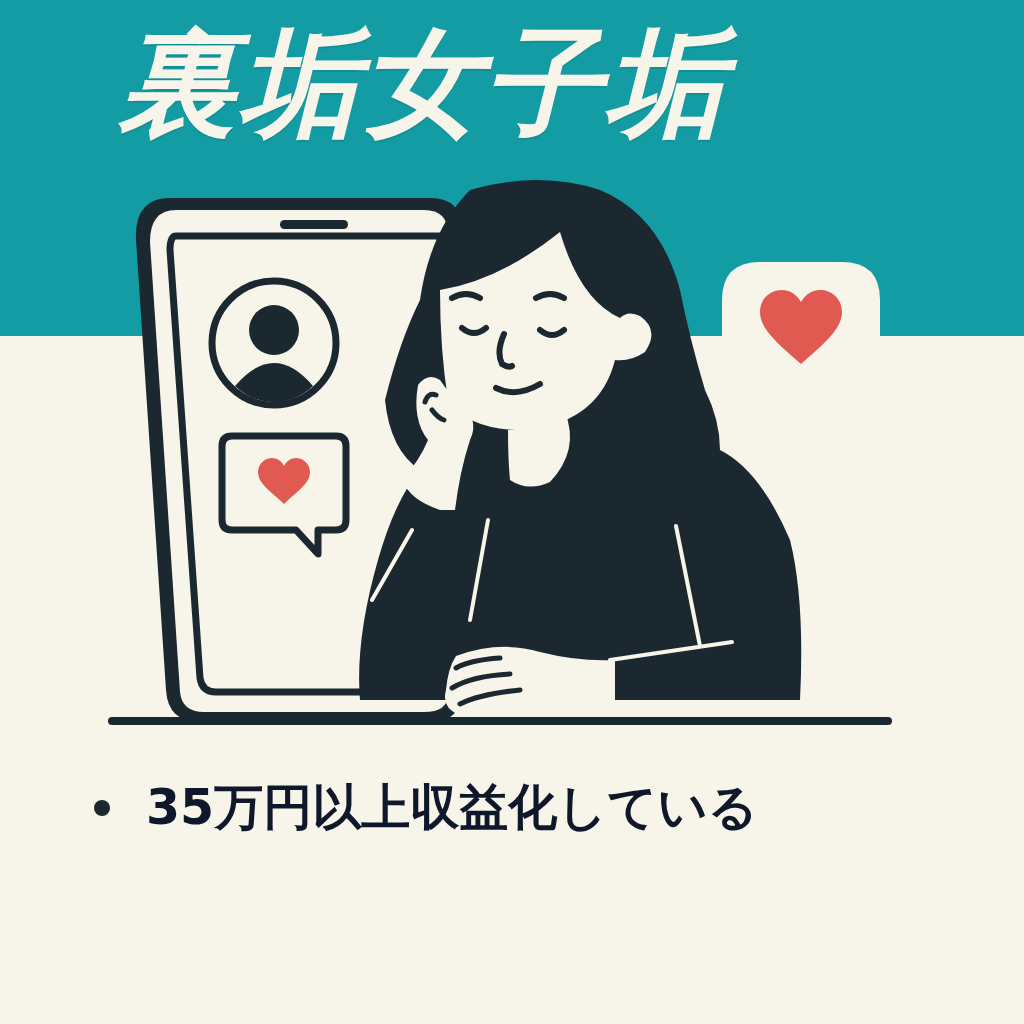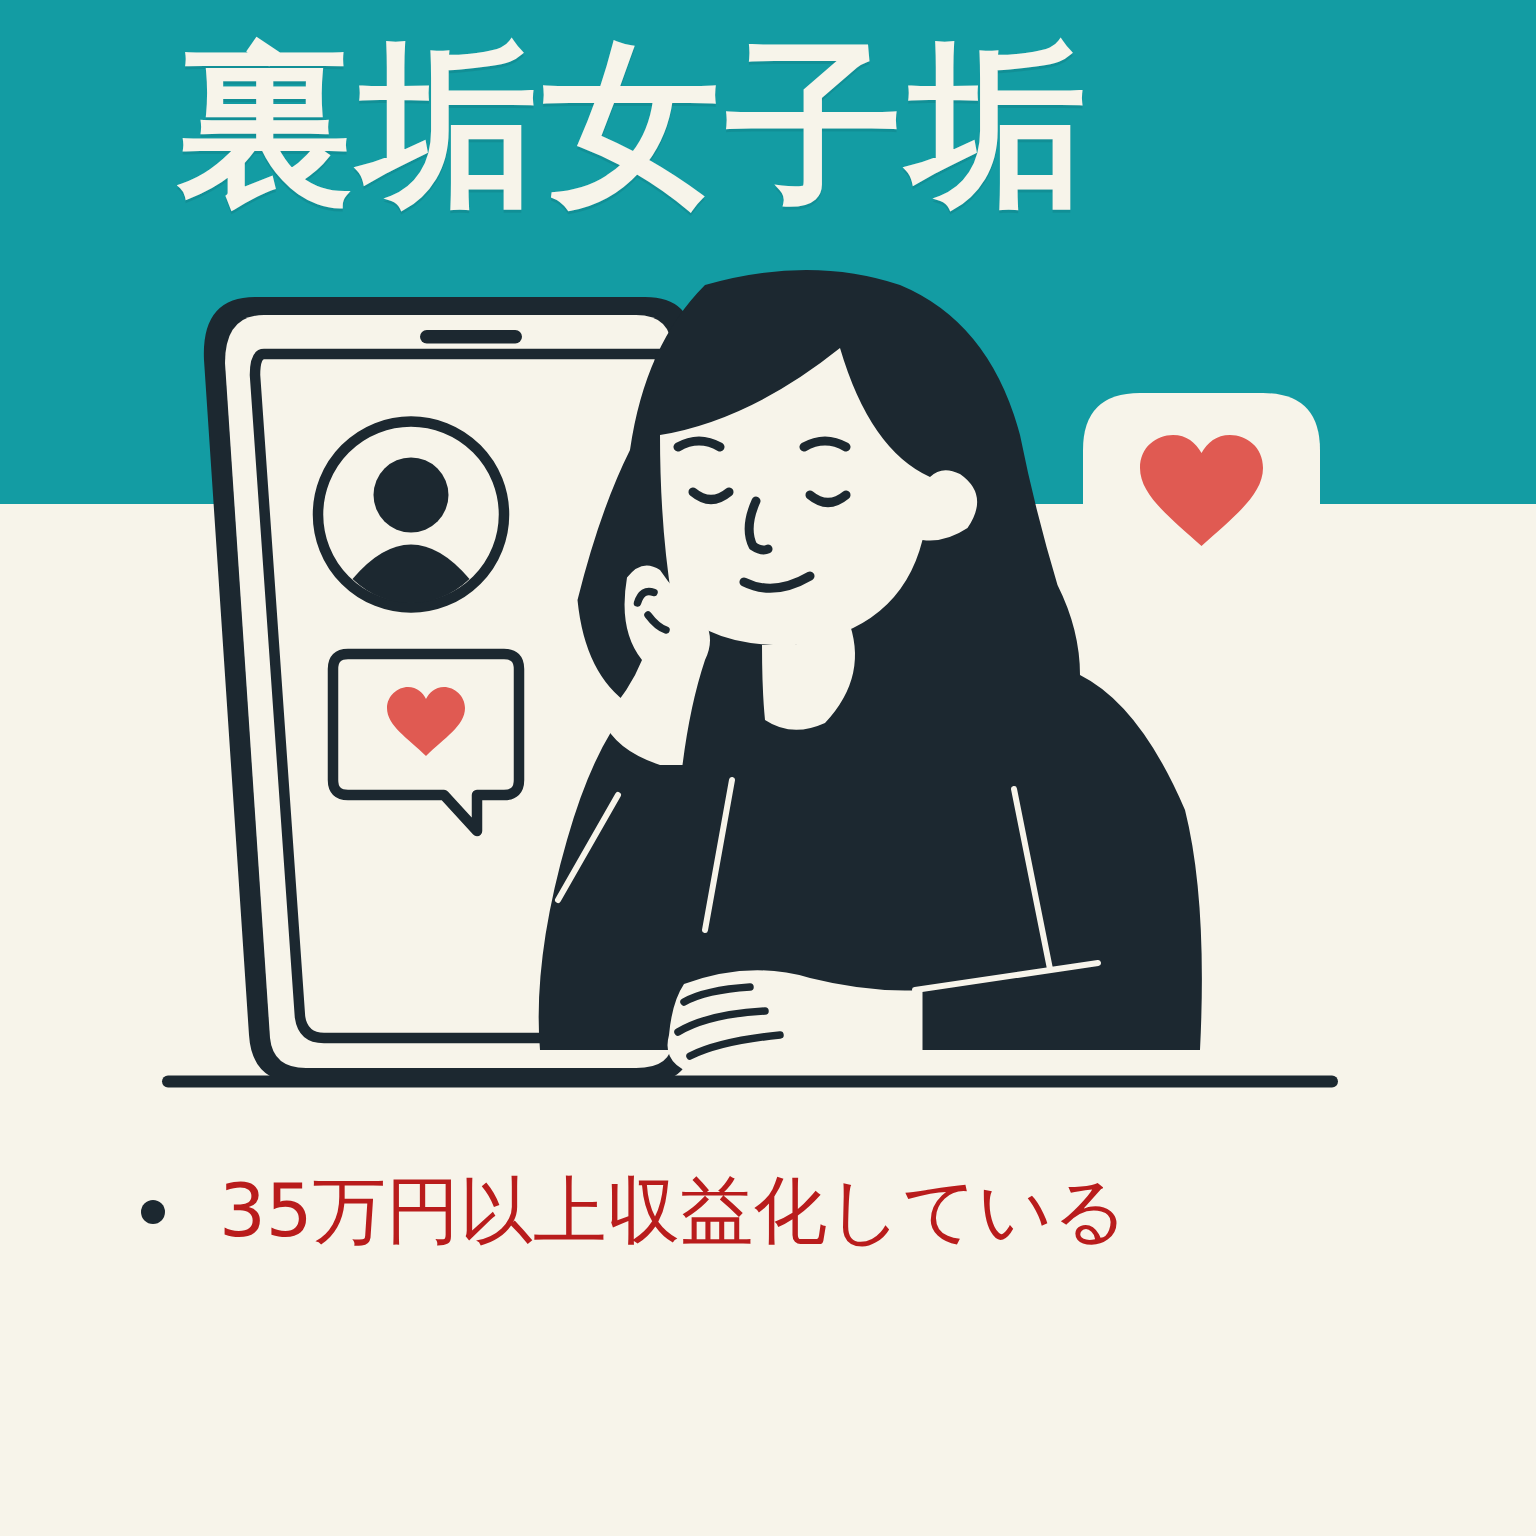--- a/index.html
+++ b/index.html
@@ -1,20 +1,20 @@
 <!DOCTYPE html>
 <html><head>
 <meta charset="utf-8">
 <style>
   html, body { margin:0; padding:0; }
   body { width:1024px; height:1024px; overflow:hidden; background:#f7f4ea; position:relative; font-family:"DejaVu Sans","Liberation Sans",sans-serif; }
   .teal-band { position:absolute; left:0; top:0; width:1024px; height:336px; background:#139ca3; }
-  .title { position:absolute; left:118px; top:8px; font-size:118px; font-weight:bold; color:#f7f4ea; letter-spacing:4px; line-height:150px; white-space:nowrap; text-shadow:0 2px 0 rgba(0,0,0,0.08); }
+  .title { position:absolute; left:118px; top:8px; font-size:118px; font-weight:bold; color:#f7f4ea; letter-spacing:4px; line-height:150px; white-space:nowrap; text-shadow:0 2px 0 rgba(0,0,0,0.08);font-style:italic; }
   .art { position:absolute; left:0; top:0; width:1024px; height:1024px; }
-  .bullets { position:absolute; left:92px; top:776px; color:#b91c1c; font-weight:normal; }
+  .bullets { position:absolute; left:92px; top:776px; color:#0f172a; font-weight:bold; }
   .bullet { position:relative; padding-left:54px; font-size:49px; line-height:64px; margin-bottom:26px; white-space:nowrap; }
   .bullet .dot { position:absolute; left:2px; top:24px; width:16px; height:16px; border-radius:50%; background:#1c2830; }
   .bullet .line2 { display:block; }
 </style>
 </head>
 <body>
 
 <div class="teal-band"></div>
 
 <div class="title">裏垢女子垢</div>

